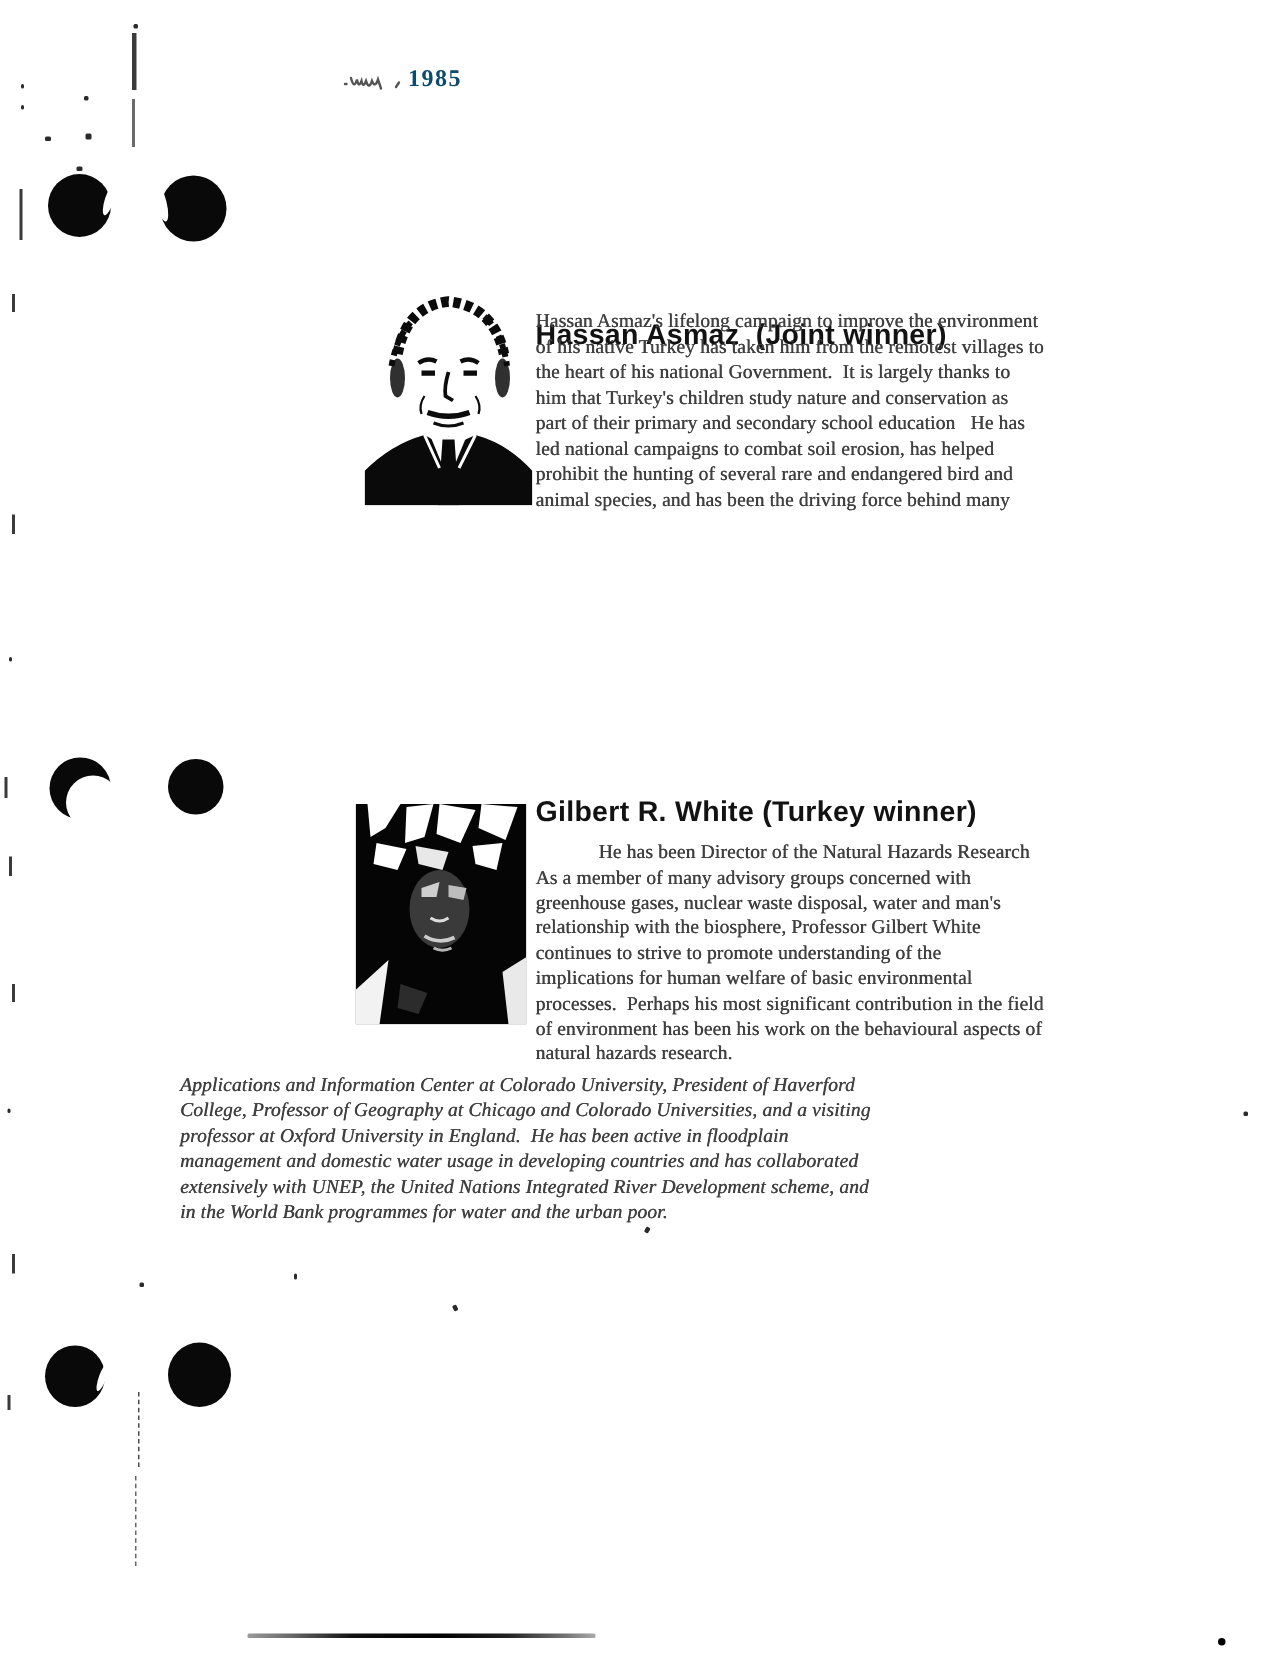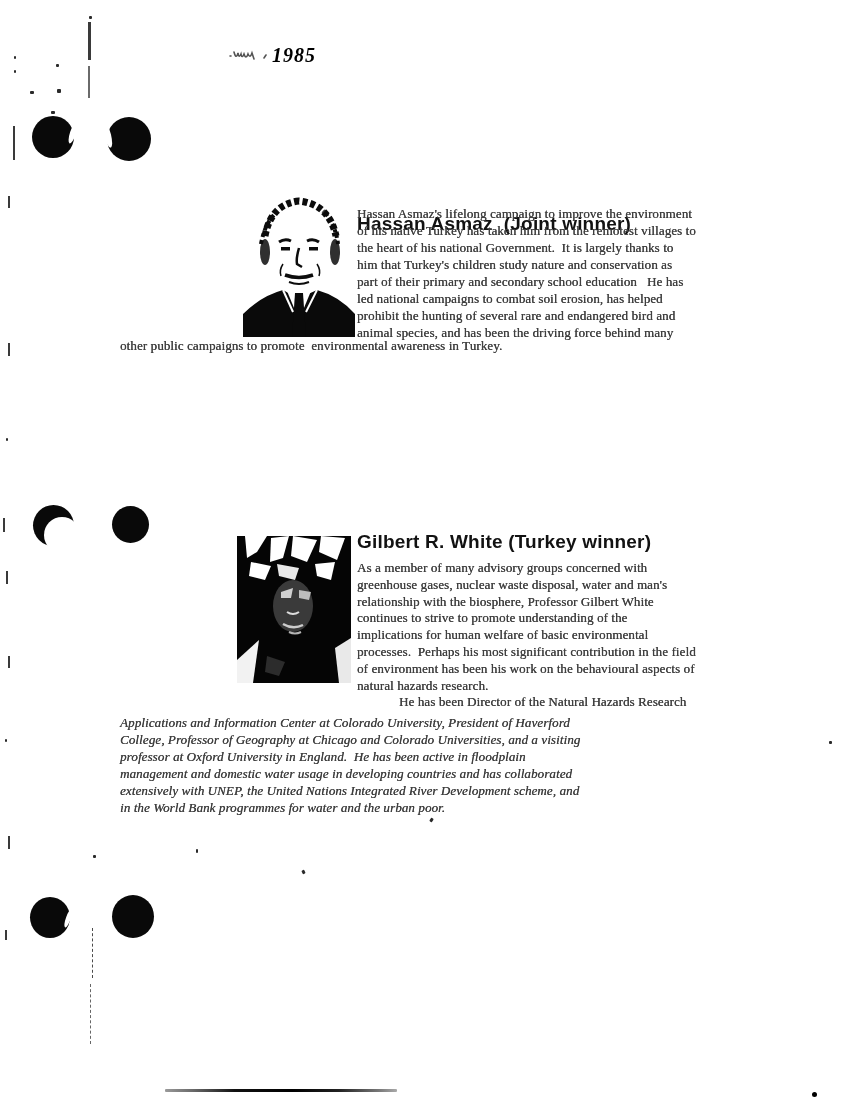--- a/index.html
+++ b/index.html
@@ -33,22 +33,22 @@
   .vdash{position:absolute;width:0;border-left:1.5px dashed #4a4a4a;}
   .speck{position:absolute;background:#2a2a2a;border-radius:1px;}
   .photo{position:absolute;overflow:hidden;}
   .rule{
     position:absolute;height:2.5px;
     background:linear-gradient(to right,#9a9a9a 0%,#6a6a6a 12%,#111 30%,#000 55%,#222 75%,#777 92%,#aaa 100%);
     border-radius:1px;
   }
   .year-note{
     position:absolute;font-family:"Liberation Serif", serif;
-    font-style:italic;font-weight:bold;color:#000000;
-    font-size:20px;letter-spacing:1px;white-space:pre;
+    font-weight:bold;color:#0c4a6e;
+    font-size:16px;letter-spacing:1px;white-space:pre;
   }
   .squiggle{position:absolute;opacity:.8;}
 </style>
 </head>
 <body>
 
 <div class="vline abs" style="left:88px;top:22px;width:2.5px;height:38px;"></div>
 <div class="vline abs" style="left:88px;top:66px;width:1.5px;height:32px;background:#6a6a6a;"></div>
 <div class="speck" style="left:89px;top:16px;width:3px;height:3px;"></div>
 <div class="speck" style="left:14px;top:56px;width:2px;height:3px;"></div>
@@ -129,21 +129,20 @@
 <div class="print abs" style="left:357px;top:205px;width:360px;">Hassan Asmaz's lifelong campaign to improve the environment
 of his native Turkey has taken him from the remotest villages to
 the heart of his national Government.  It is largely thanks to
 him that Turkey's children study nature and conservation as
 part of their primary and secondary school education   He has
 led national campaigns to combat soil erosion, has helped
 prohibit the hunting of several rare and endangered bird and
 animal species, and has been the driving force behind many</div>
 
 <div class="abs" style="left:120px;top:337px;width:640px;">
-  <div class="print">other public campaigns to promote  environmental awareness in Turkey.</div>
 </div>
 
 <div class="photo" style="left:237px;top:536px;width:114px;height:147px;">
   <svg width="114" height="147" viewBox="0 0 114 147">
     <rect width="114" height="147" fill="#050505"></rect>
 
     <polygon points="8,0 30,0 20,16 10,22" fill="#fff"></polygon>
     <polygon points="34,2 52,0 46,22 33,26" fill="#fff"></polygon>
     <polygon points="56,0 80,4 70,26 54,20" fill="#fff"></polygon>
     <polygon points="84,0 108,2 100,24 82,16" fill="#fff"></polygon>
@@ -160,29 +159,29 @@
 
     <polygon points="0,124 22,104 16,147 0,147" fill="#f2f2f2"></polygon>
     <polygon points="98,112 114,102 114,147 102,147" fill="#e9e9e9"></polygon>
     <polygon points="30,120 48,126 42,140 28,136" fill="#2c2c2c"></polygon>
   </svg>
 </div>
 
 <div class="heading abs" style="left:357px;top:531px;">Gilbert R. White (Turkey winner)</div>
 
 <div class="abs" style="left:357px;top:560px;width:370px;">
+  <div class="print indent2" style="line-height:16.8px;">He has been Director of the Natural Hazards Research</div>
   <div class="print" style="line-height:16.8px;">As a member of many advisory groups concerned with
 greenhouse gases, nuclear waste disposal, water and man's
 relationship with the biosphere, Professor Gilbert White
 continues to strive to promote understanding of the
 implications for human welfare of basic environmental
 processes.  Perhaps his most significant contribution in the field
 of environment has been his work on the behavioural aspects of
 natural hazards research.</div>
-  <div class="print indent2" style="line-height:16.8px;">He has been Director of the Natural Hazards Research</div>
 </div>
 
 <div class="abs" style="left:120px;top:714px;width:650px;font-style:italic;">
   <div class="print">Applications and Information Center at Colorado University, President of Haverford
 College, Professor of Geography at Chicago and Colorado Universities, and a visiting
 professor at Oxford University in England.  He has been active in floodplain
 management and domestic water usage in developing countries and has collaborated
 extensively with UNEP, the United Nations Integrated River Development scheme, and
 in the World Bank programmes for water and the urban poor.</div>
 </div>

